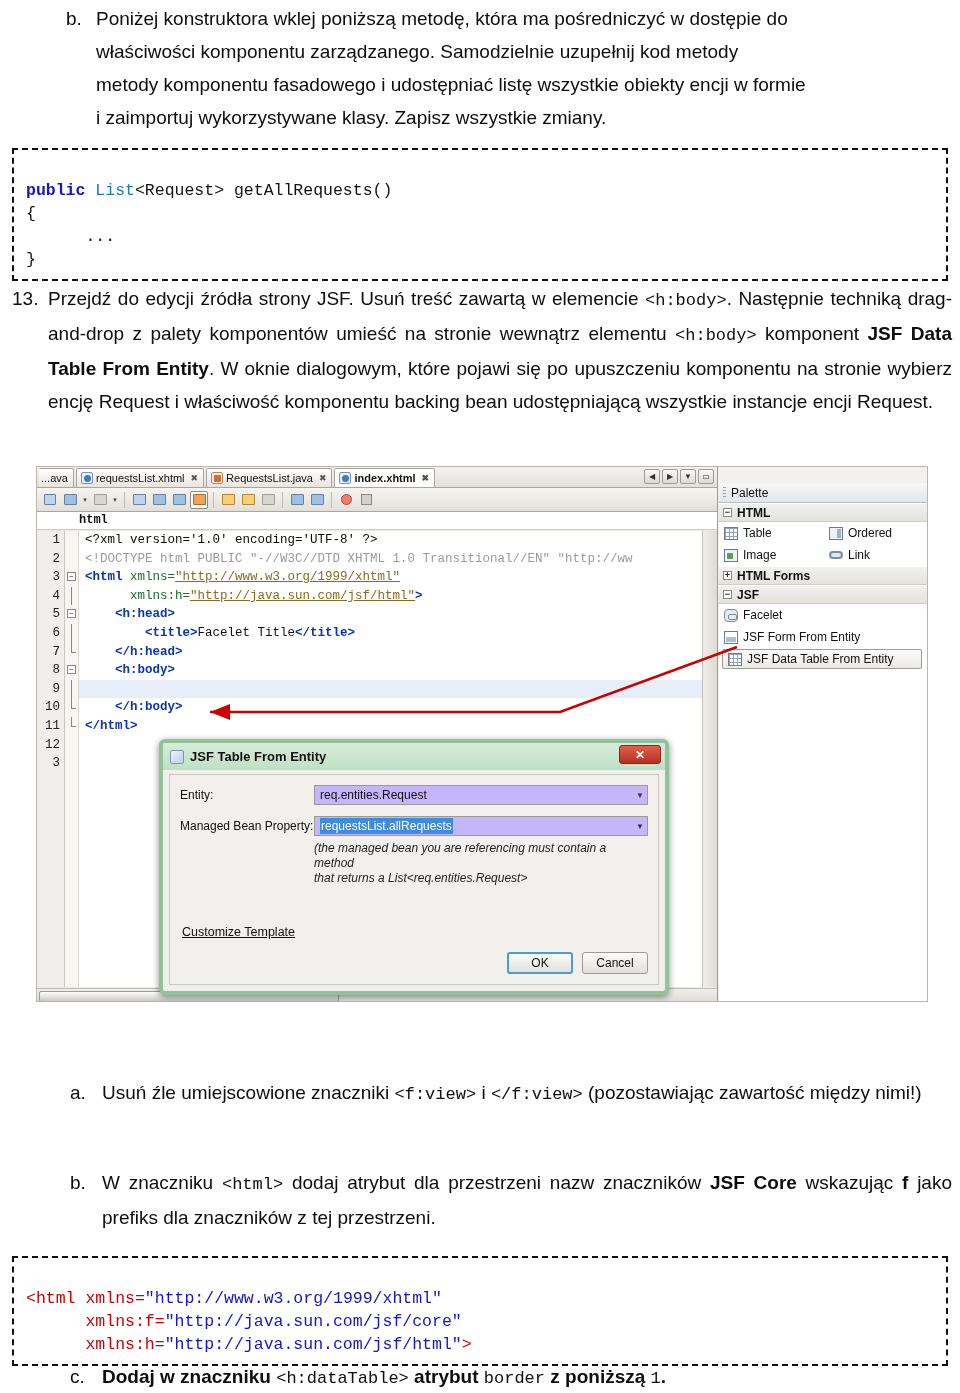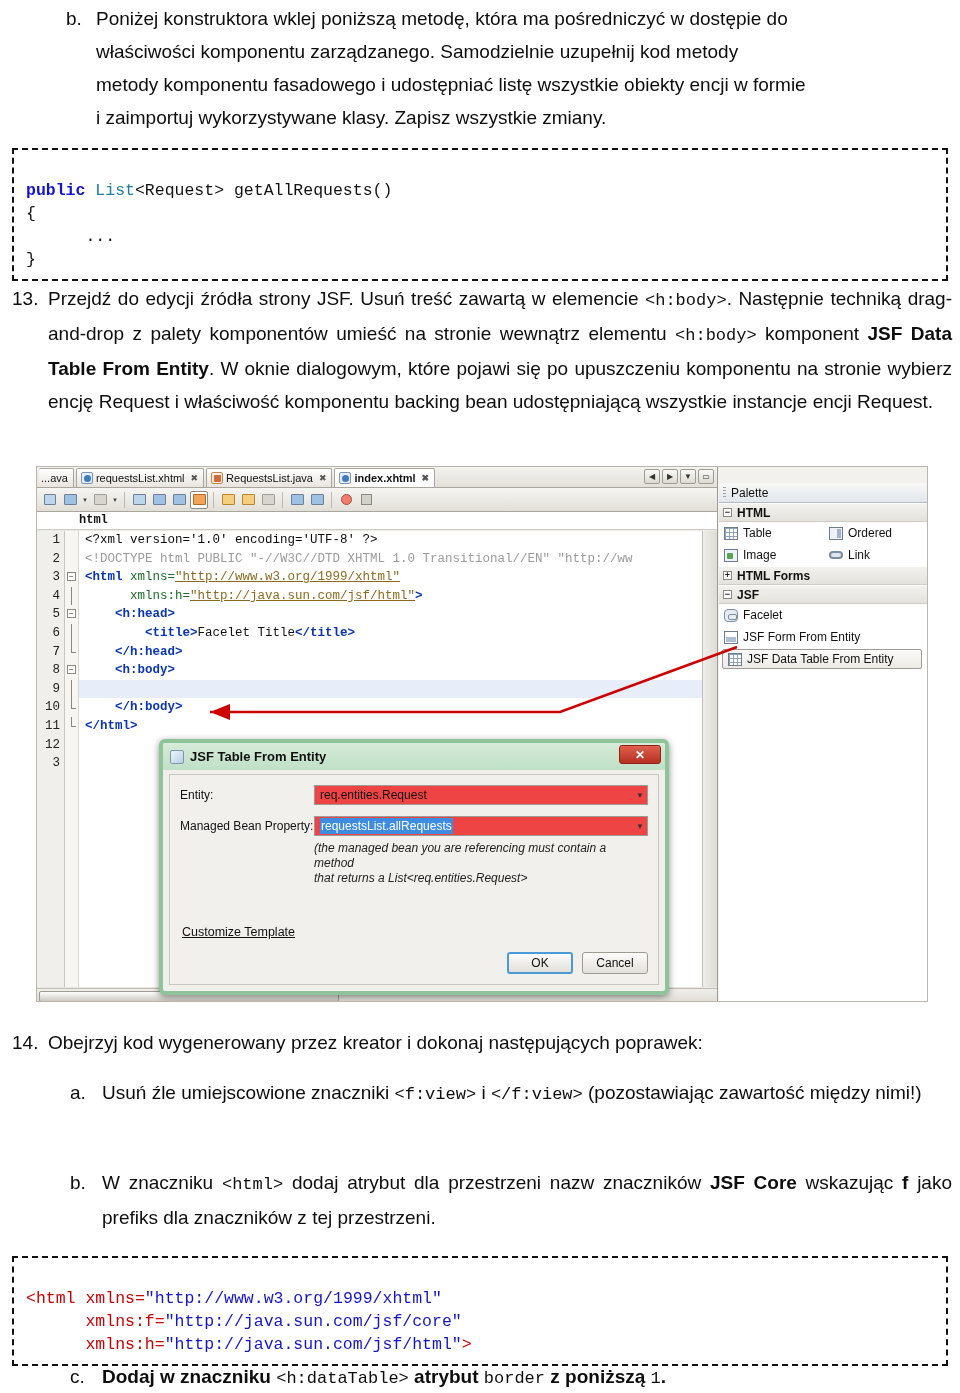--- a/index.html
+++ b/index.html
@@ -314,21 +314,21 @@
     color: #fff; font-size: 12px; font-weight: bold;
     display: flex; align-items: center; justify-content: center;
   }
   .dlgInner {
     position: absolute; left: 6px; right: 6px; top: 31px; bottom: 6px;
     background: #f1f0ed; border: 1px solid #c9c6bf;
   }
   .fieldRow { display: flex; align-items: center; height: 22px; margin: 9px 10px 0 10px; }
   .fieldRow .lbl { width: 134px; font-size: 12px; color: #111; }
   .combo {
-    flex: 1 1 auto; height: 20px; background: #ef4444;
+    flex: 1 1 auto; height: 20px; background: #c4b5fd;
     border: 1px solid #9e9b94;
     display: flex; align-items: center; justify-content: space-between;
     padding: 0 3px 0 5px; font-size: 12px; color: #111;
   }
   .combo .cv { overflow: hidden; white-space: nowrap; }
   .combo .cv.selected { background: #3d8ce0; color: #fff; padding: 1px 1px; }
   .caretD { font-size: 8px; color: #333; }
   .hint {
     margin: 4px 10px 0 144px;
     font-size: 12px; font-style: italic; color: #222; line-height: 15px;
@@ -613,24 +613,20 @@
 
         <div class="dlgBtns">
           <div class="dbtn default">OK</div>
           <div class="dbtn">Cancel</div>
         </div>
       </div>
     </div>
 
   </div>
 
-  <div class="li prose" style="position:absolute; left:12px; top:1026px; width:940px;">
-    <div class="marker" style="width:36px;">14.</div>
-    <div class="body">Obejrzyj kod wygenerowany przez kreator i dokonaj następujących poprawek:</div>
-  </div>
 
   <div class="li prose" style="position:absolute; left:70px; top:1076px; width:882px;">
     <div class="marker" style="width:32px;">a.</div>
     <div class="body"><span>Usuń źle umiejscowione znaczniki </span><span class="mono">&lt;f:view&gt;</span><span> i </span><span class="mono">&lt;/f:view&gt;</span><span> (pozostawiając zawartość między nimi!)</span></div>
   </div>
 
   <div class="li prose" style="position:absolute; left:70px; top:1166px; width:882px;">
     <div class="marker" style="width:32px;">b.</div>
     <div class="body" style="text-align:justify;"><span>W znaczniku </span><span class="mono">&lt;html&gt;</span><span> dodaj atrybut dla przestrzeni nazw znaczników </span><span class="bold">JSF Core</span><span> wskazując </span><span class="ital bold">f</span><span> jako prefiks dla znaczników z tej przestrzeni.</span></div>
   </div>

